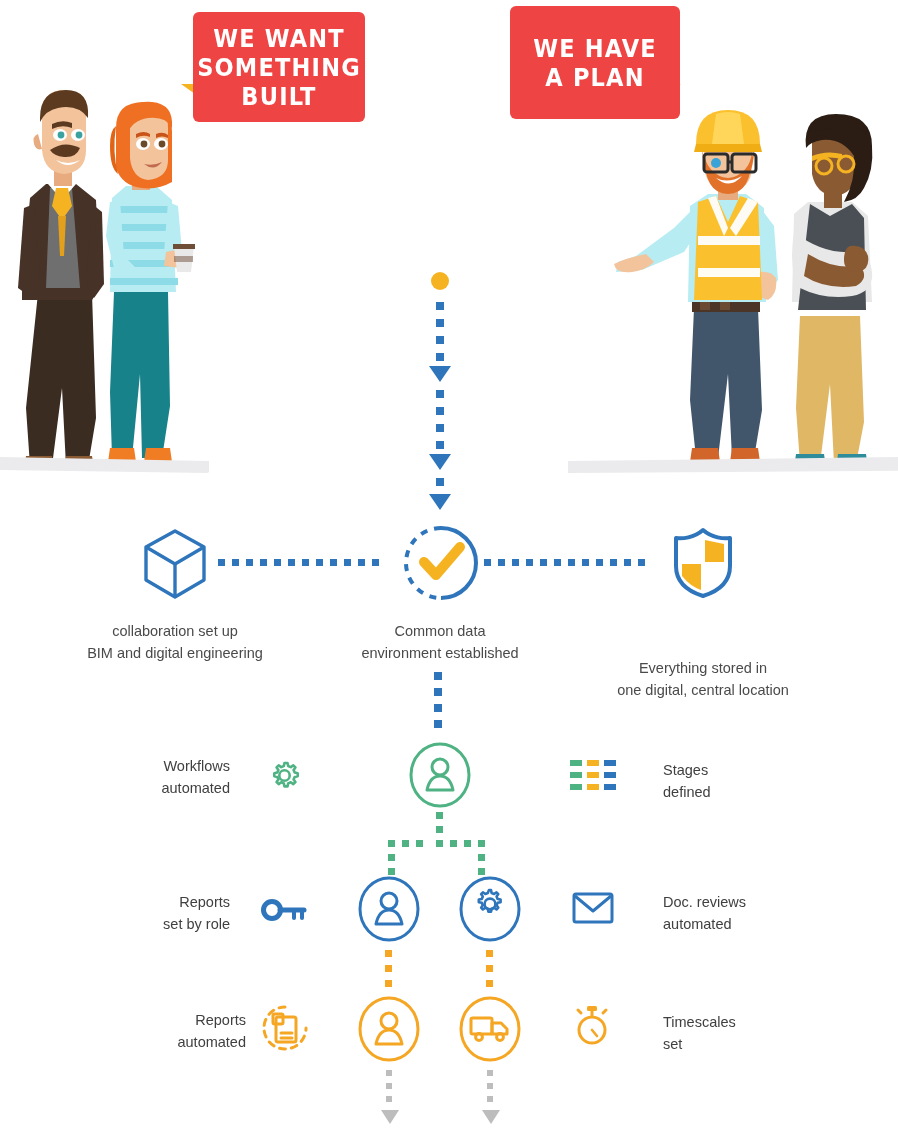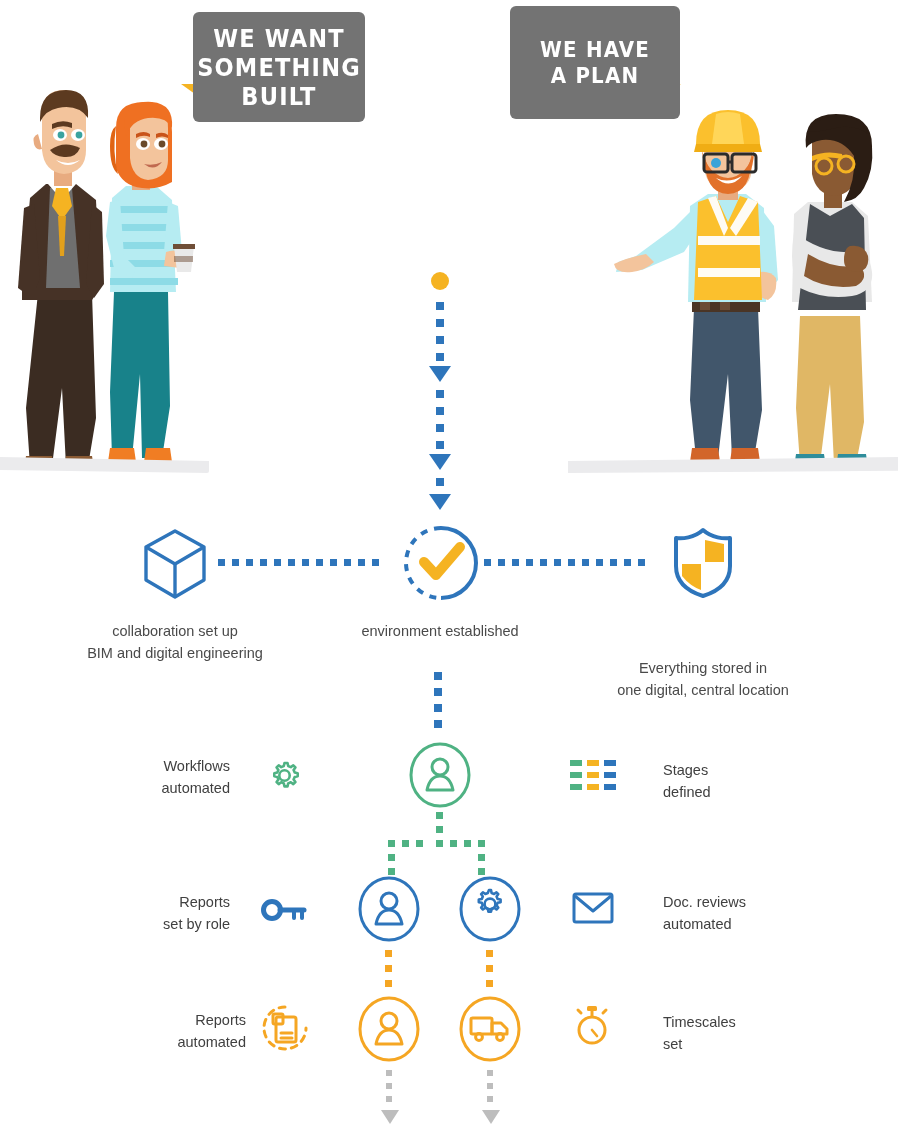--- a/index.html
+++ b/index.html
@@ -5,30 +5,30 @@
   html,body{margin:0;padding:0;background:#ffffff;}
   body{
     width:898px;height:1132px;position:relative;overflow:hidden;
     font-family:"Liberation Sans","DejaVu Sans",sans-serif;
     color:#4a4a4a;
   }
   .stage{position:absolute;left:0;top:0;width:898px;height:1132px;}
 
   
   .bubble{
-    position:absolute;background:#737373;color:#ffffff;
+    position:absolute;background:#ef4444;color:#ffffff;
     font-family:"DejaVu Sans Condensed","Liberation Sans",sans-serif;
     font-weight:bold;text-transform:uppercase;text-align:center;
     letter-spacing:1.2px;line-height:1.16;
     border-radius:6px;
     display:flex;align-items:center;justify-content:center;
   }
   .bubble span{display:block;}
   #bubble-left{left:193px;top:12px;width:172px;height:110px;font-size:25px;}
-  #bubble-right{left:510px;top:6px;width:170px;height:113px;font-size:22px;}
+  #bubble-right{left:510px;top:6px;width:170px;height:113px;font-size:25px;}
   .bubble-tail{position:absolute;width:0;height:0;}
   #tail-left{left:181px;top:84px;border-top:10px solid #F5B322;border-left:14px solid transparent;border-bottom:14px solid transparent;}
   #tail-right{left:663px;top:84px;border-top:10px solid #F5B322;border-right:18px solid transparent;border-bottom:16px solid transparent;}
 
   
   .ground{position:absolute;height:16px;background:#ebebed;}
   #ground-left{left:-6px;top:457px;width:215px;border-radius:2px;
     clip-path:polygon(0 0,100% 4px,100% 100%,0 80%);}
   #ground-right{left:568px;top:457px;width:336px;
     clip-path:polygon(0 4px,100% 0,100% 86%,0 100%);}
@@ -316,20 +316,21 @@
       <path d="M33 14 L52 18 L52 36 L33 36 Z" fill="#F5B322"></path>
       <path d="M10 38 L29 38 L29 64 Q18 60 10 50 Z" fill="#F5B322"></path>
     </svg>
   </div>
 
   <div class="cap" style="left:30px;top:620px;width:290px;">
     <div>collaboration set up</div>
     <div>BIM and digital engineering</div>
   </div>
   <div class="cap" style="left:300px;top:620px;width:280px;">
+    <div>Common data</div>
     <div>environment established</div>
   </div>
   <div class="cap" style="left:558px;top:620px;width:290px;margin-top:37px;">
     <div>Everything stored in</div>
     <div>one digital, central location</div>
   </div>
 
   <div class="ico" style="left:434px;top:672px;">
     <svg width="10" height="70">
         <g fill="#2E75BB">

